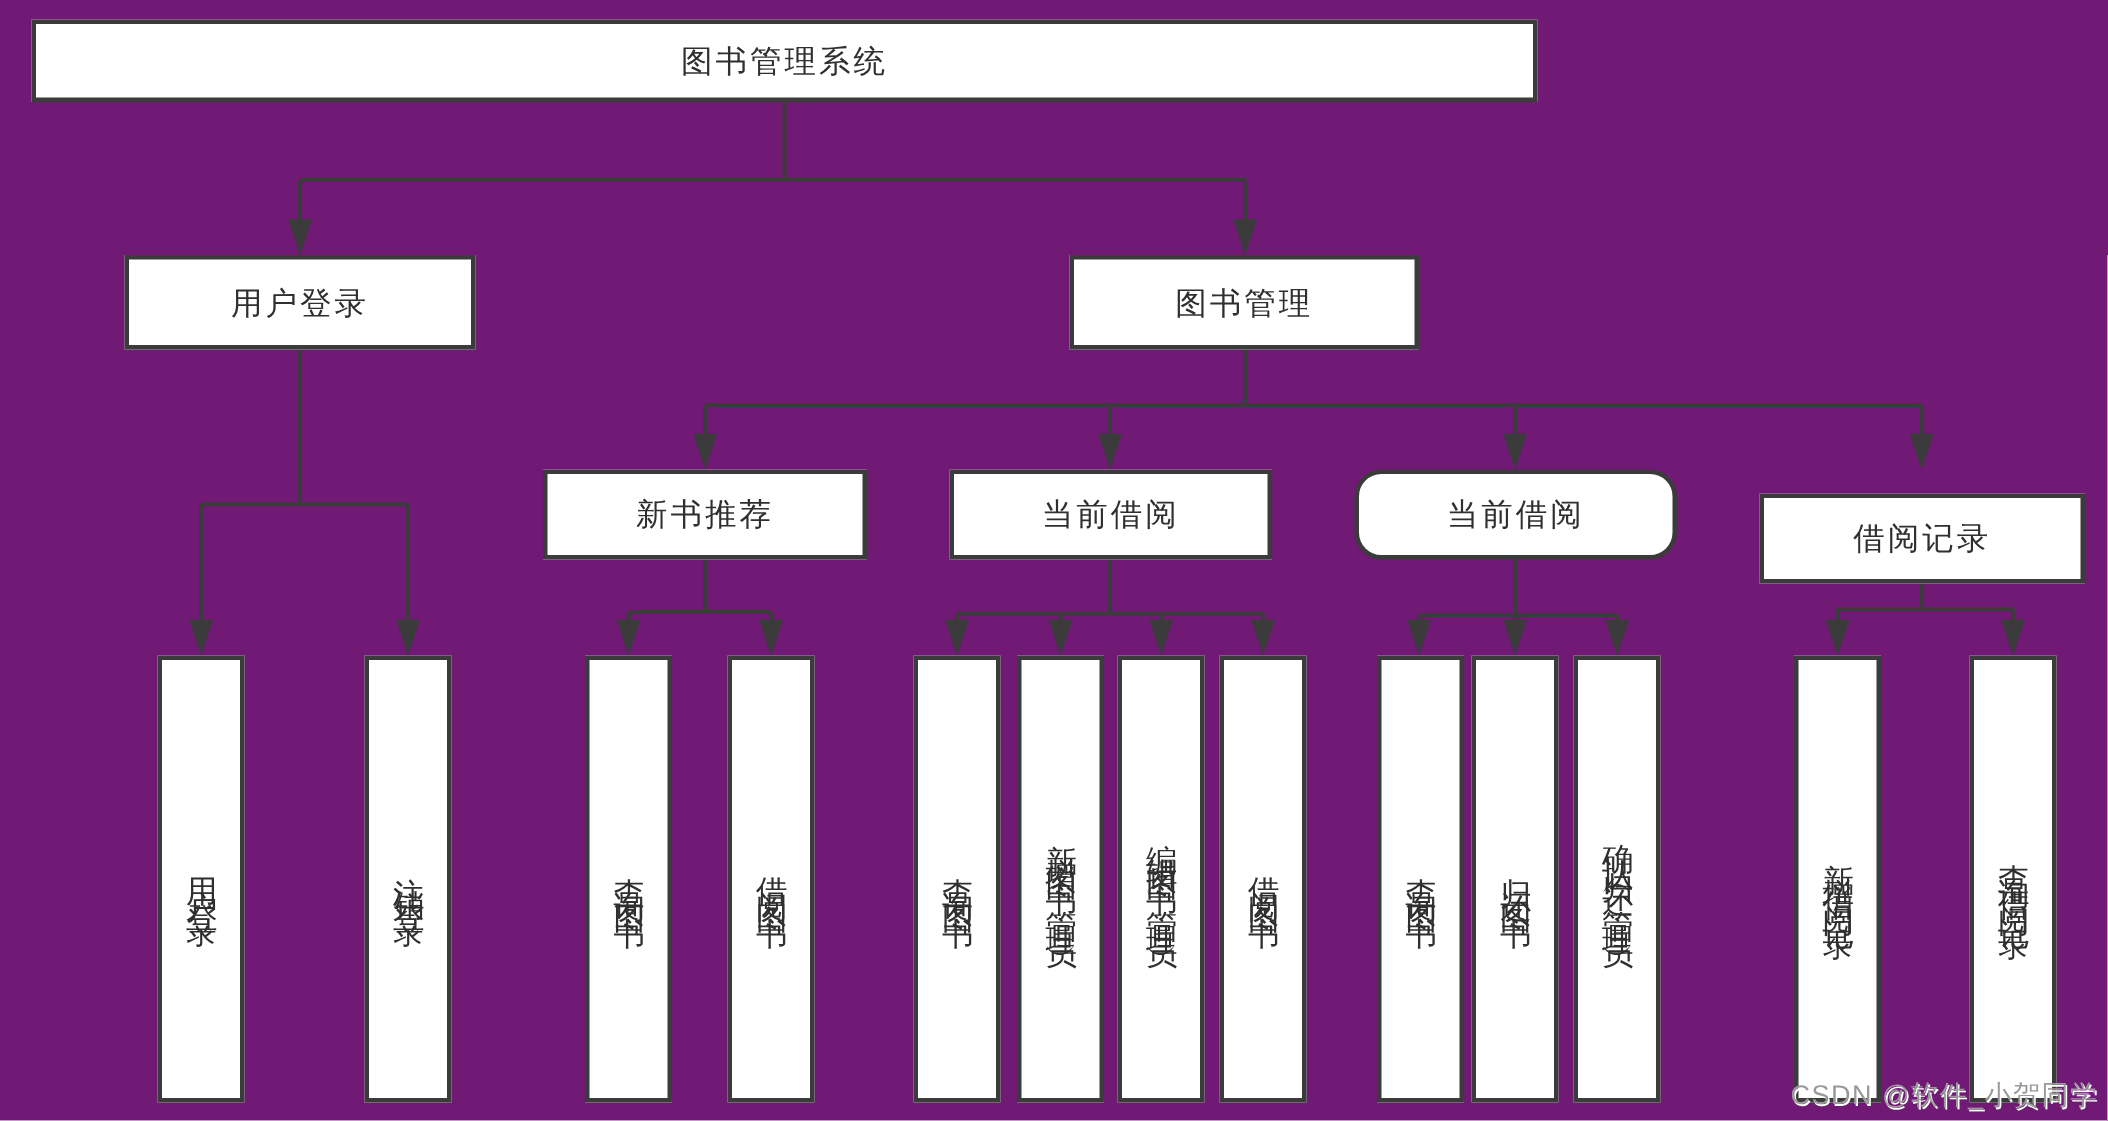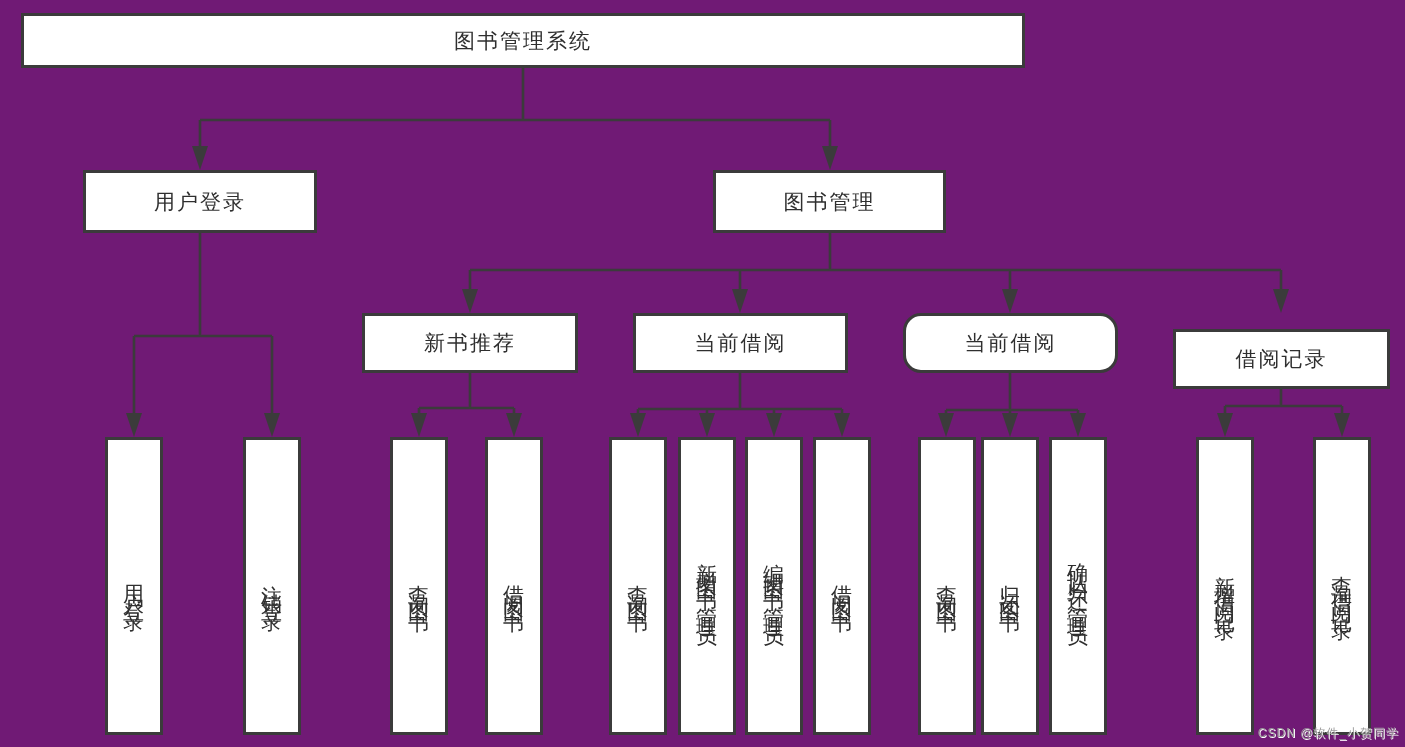--- a/index.html
+++ b/index.html
@@ -35,21 +35,21 @@
     text-orientation: mixed;
     letter-spacing: 9px;
     white-space: normal;
     line-height: 1;
     padding: 6px 0;
   }
   .watermark {
     position: absolute;
     right: 6px;
     bottom: 5px;
-    font-size: 12px;
+    font-size: 18px;
     letter-spacing: 1px;
     color: #9a9a9a;
     text-shadow: 1px 1px 0 #ffffff;
     z-index: 5;
   }
 </style>
 </head>
 <body>
 
 <div class="canvas">

